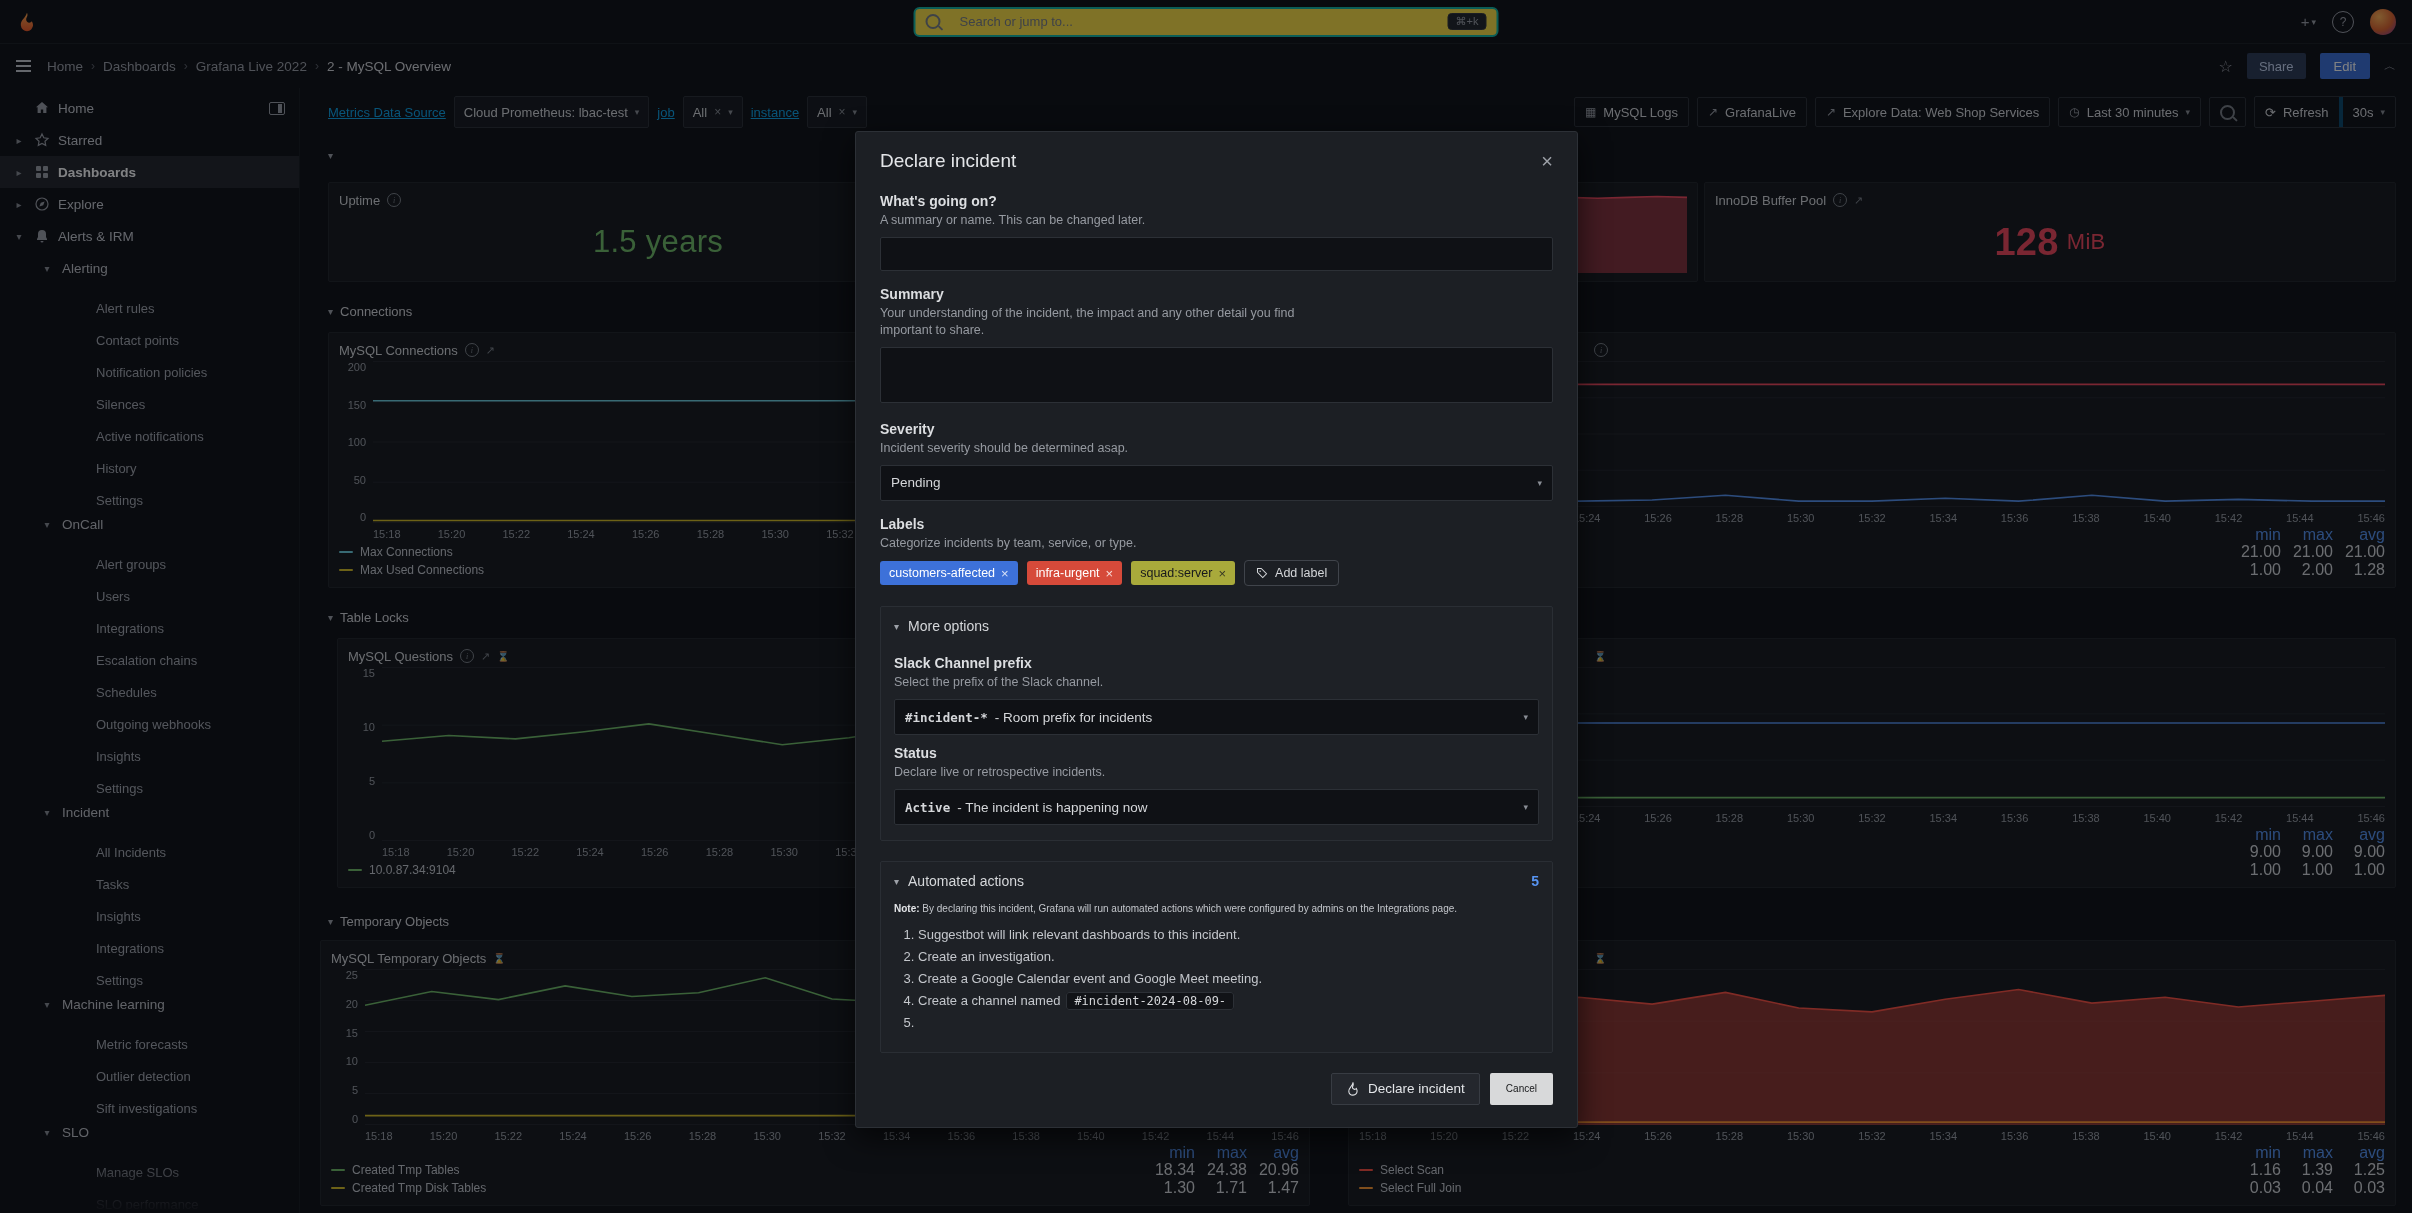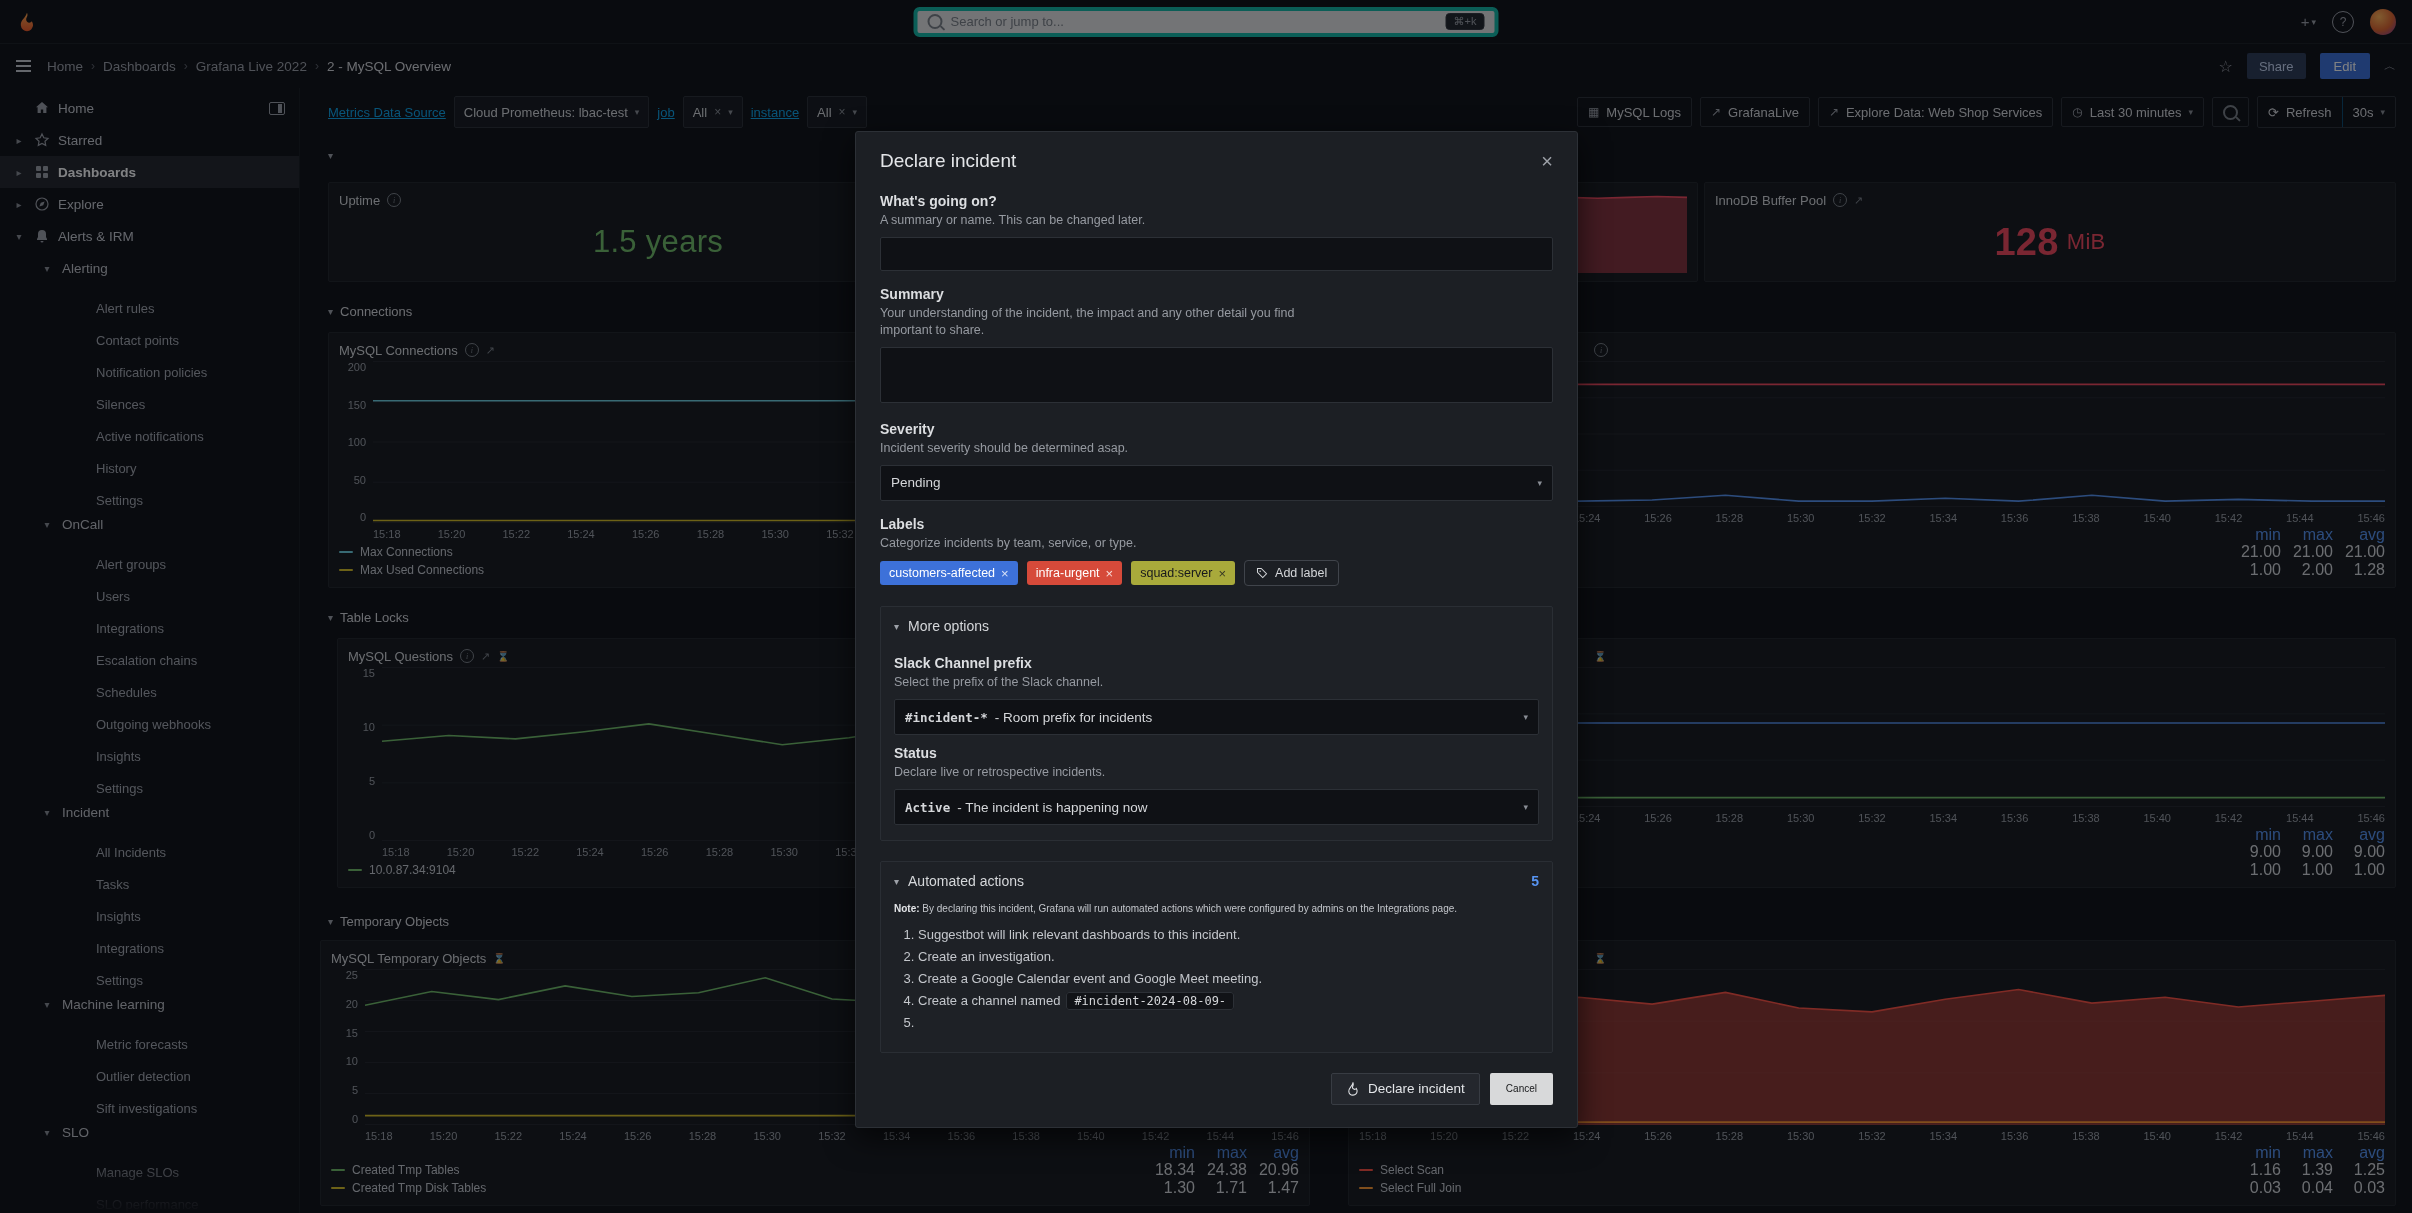--- a/index.html
+++ b/index.html
@@ -2,22 +2,22 @@
 <html><head>
 <meta charset="utf-8">
 <style>
   html,body{margin:0;padding:0;background:#0b0c0e;}
   .screen{position:relative;width:2412px;height:1213px;background:#111217;overflow:hidden;
           font-family:"Liberation Sans",sans-serif;color:#d5d7da;font-size:13px;}
   
   .topbar{position:absolute;left:0;top:0;right:0;height:44px;background:#111217;border-bottom:1px solid #1d2025;
           display:flex;align-items:center;padding:0 16px;box-sizing:border-box;z-index:6;}
   .logo{width:24px;height:24px;display:flex;align-items:center;}
-  .searchbox{position:absolute;left:50%;transform:translateX(-50%);width:585px;height:30px;background:#e5e5e5;
-             border:4px solid #14b8a6;border-radius:6px;display:flex;align-items:center;padding:0 10px;gap:8px;box-sizing:border-box;}
+  .searchbox{position:absolute;left:50%;transform:translateX(-50%);width:585px;height:30px;background:#fde047;
+             border:2px solid #14b8a6;border-radius:6px;display:flex;align-items:center;padding:0 10px;gap:19px;box-sizing:border-box;}
   .ph{color:#7b8087;font-size:13px;flex:1;}
   .kbd{background:#22262c;border:1px solid #33373e;border-radius:4px;padding:1px 7px;font-size:11px;color:#9da1a8;}
   .tb-right{margin-left:auto;display:flex;align-items:center;gap:16px;color:#9da1a8;}
   .tb-ic{font-size:15px;cursor:pointer;display:flex;align-items:center;gap:2px;}
   .tb-ic .mini{font-size:9px;}
   .tb-ic.circ{width:20px;height:20px;border:1px solid #9da1a8;border-radius:50%;font-size:12px;justify-content:center;}
   .avatar{width:26px;height:26px;border-radius:50%;background:radial-gradient(circle at 35% 30%,#ffb357,#e0652e 55%,#7c3ba6);}
   
   .navbar{position:absolute;left:0;top:44px;right:0;height:44px;background:#111217;display:flex;align-items:center;
           padding:0 16px;box-sizing:border-box;z-index:5;}
@@ -58,21 +58,21 @@
   .picker{height:30px;background:#181b20;border:1px solid #2c3036;border-radius:2px;display:flex;align-items:center;
           gap:7px;padding:0 9px;color:#d5d7da;font-size:13px;white-space:nowrap;}
   .picker .x{color:#8a8e95;font-size:12px;}
   .chevd{color:#8a8e95;font-size:9px;}
   .flex-sp{flex:1;}
   .tool-btn{height:30px;border:1px solid #2c3036;border-radius:2px;background:transparent;display:flex;align-items:center;
             gap:7px;padding:0 10px;color:#d5d7da;font-size:13px;white-space:nowrap;}
   .tool-btn .tic{color:#9da1a8;font-size:12px;}
   .refresh-group{display:flex;height:30px;border:1px solid #2c3036;border-radius:2px;}
   .refresh-group .seg{display:flex;align-items:center;gap:7px;padding:0 10px;font-size:13px;color:#d5d7da;}
-  .refresh-group .seg+.seg{border-left:1px solid #0c4a6e;}
+  .refresh-group .seg+.seg{border-left:4px solid #0c4a6e;}
   .row-head{position:absolute;display:flex;align-items:center;gap:7px;font-size:13px;color:#d5d7da;}
   .row-head .chev{font-size:10px;color:#9da1a8;}
   .panel{position:absolute;background:#181b1f;border:1px solid #23262b;border-radius:2px;display:flex;
          flex-direction:column;padding:6px 10px 8px;box-sizing:border-box;}
   .panel-title{display:flex;align-items:center;gap:7px;font-size:13px;color:#d5d7da;height:22px;flex:0 0 auto;}
   .panel-title.off{padding-left:235px;}
   .pi{color:#7e838a;font-size:11px;display:inline-flex;}
   .i-info{width:12px;height:12px;border:1px solid #7e838a;border-radius:50%;align-items:center;justify-content:center;
           display:inline-flex;}
   .i-info::after{content:"i";font-size:8px;color:#7e838a;font-style:italic;font-family:"Liberation Serif",serif;}

